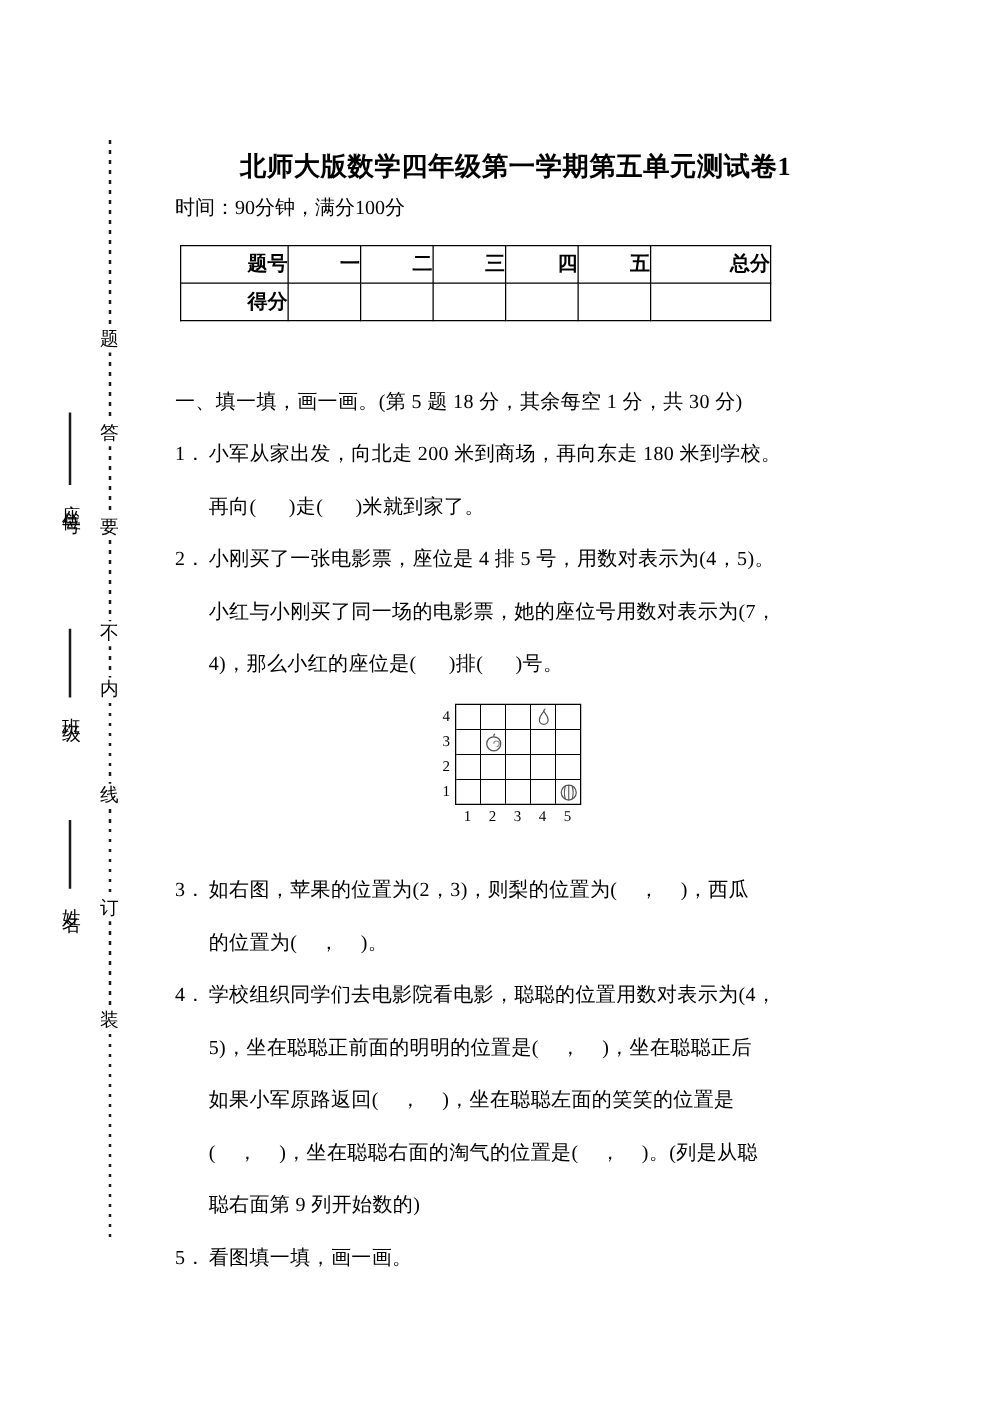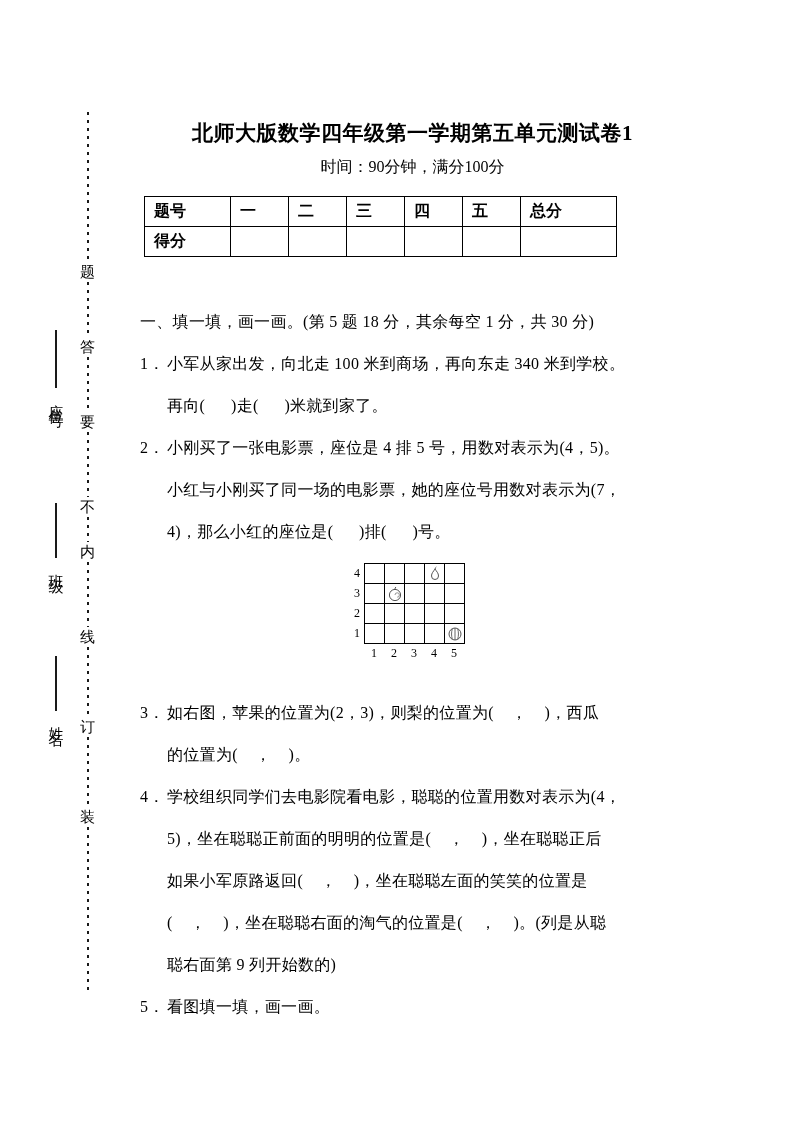--- a/index.html
+++ b/index.html
@@ -27,26 +27,26 @@
   }
   .side-field .blank { width:1.2px; background:#1a1a1a; }
   .side-field .vlabel {
     writing-mode:vertical-lr; text-orientation:upright;
     font-size:15px; letter-spacing:5px; margin-top:4px; line-height:24px;
   }
 
   
   .content { position:absolute; left:140px; top:118px; width:545px; }
   .title { font-size:21px; font-weight:bold; text-align:center; line-height:30px; letter-spacing:0.5px; }
-  .subtitle { font-size:16px; text-align:center; line-height:26px; margin-top:6px; }
+  .subtitle { font-size:16px; text-align:left; line-height:26px; margin-top:6px; }
 
   table.score { border-collapse:collapse; table-layout:fixed; margin:16px 0 0 4px; }
   table.score td {
     border:1.4px solid #000; height:30px; font-size:16px; font-weight:bold;
-    padding-left:9px; vertical-align:middle;
+    padding-left:9px; vertical-align:middle;text-align:right;
   }
 
   .section-heading { font-size:16px; line-height:30px; margin-top:50px; letter-spacing:0.3px; }
 
   .questions { margin-top:6px; }
   .qline { font-size:16px; line-height:42px; white-space:pre; letter-spacing:0.3px; }
   .qline.first { display:flex; }
   .qnum { display:inline-block; width:27px; flex:0 0 27px; }
   .qline.cont { padding-left:27px; }
 
@@ -137,21 +137,21 @@
       <td></td>
     </tr>
   </tbody>
     </table>
 
   <div class="section-heading">一、填一填，画一画。(第 5 题 18 分，其余每空 1 分，共 30 分)</div>
 
   <div class="questions">
 
     <div class="question">
-      <div class="qline first"><span class="qnum">1．</span><span>小军从家出发，向北走 100 米到商场，再向东走 340 米到学校。</span></div>
+      <div class="qline first"><span class="qnum">1．</span><span>小军从家出发，向北走 200 米到商场，再向东走 180 米到学校。</span></div>
       <div class="qline cont">再向(      )走(      )米就到家了。</div>
     </div>
 
     <div class="question">
       <div class="qline first"><span class="qnum">2．</span><span>小刚买了一张电影票，座位是 4 排 5 号，用数对表示为(4，5)。</span></div>
       <div class="qline cont">小红与小刚买了同一场的电影票，她的座位号用数对表示为(7，</div>
       <div class="qline cont">4)，那么小红的座位是(      )排(      )号。</div>
     </div>
 
     <div class="grid-figure">

